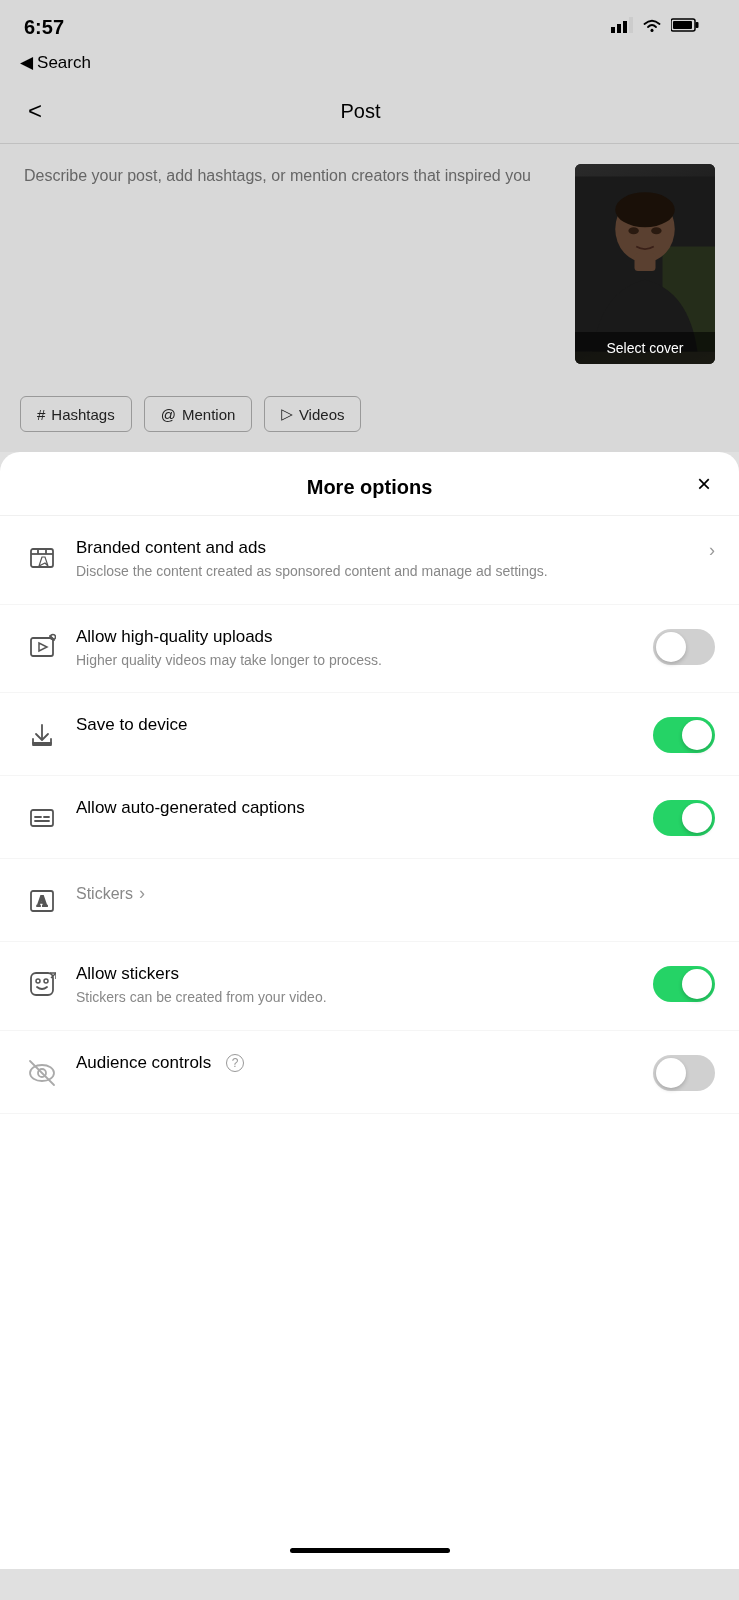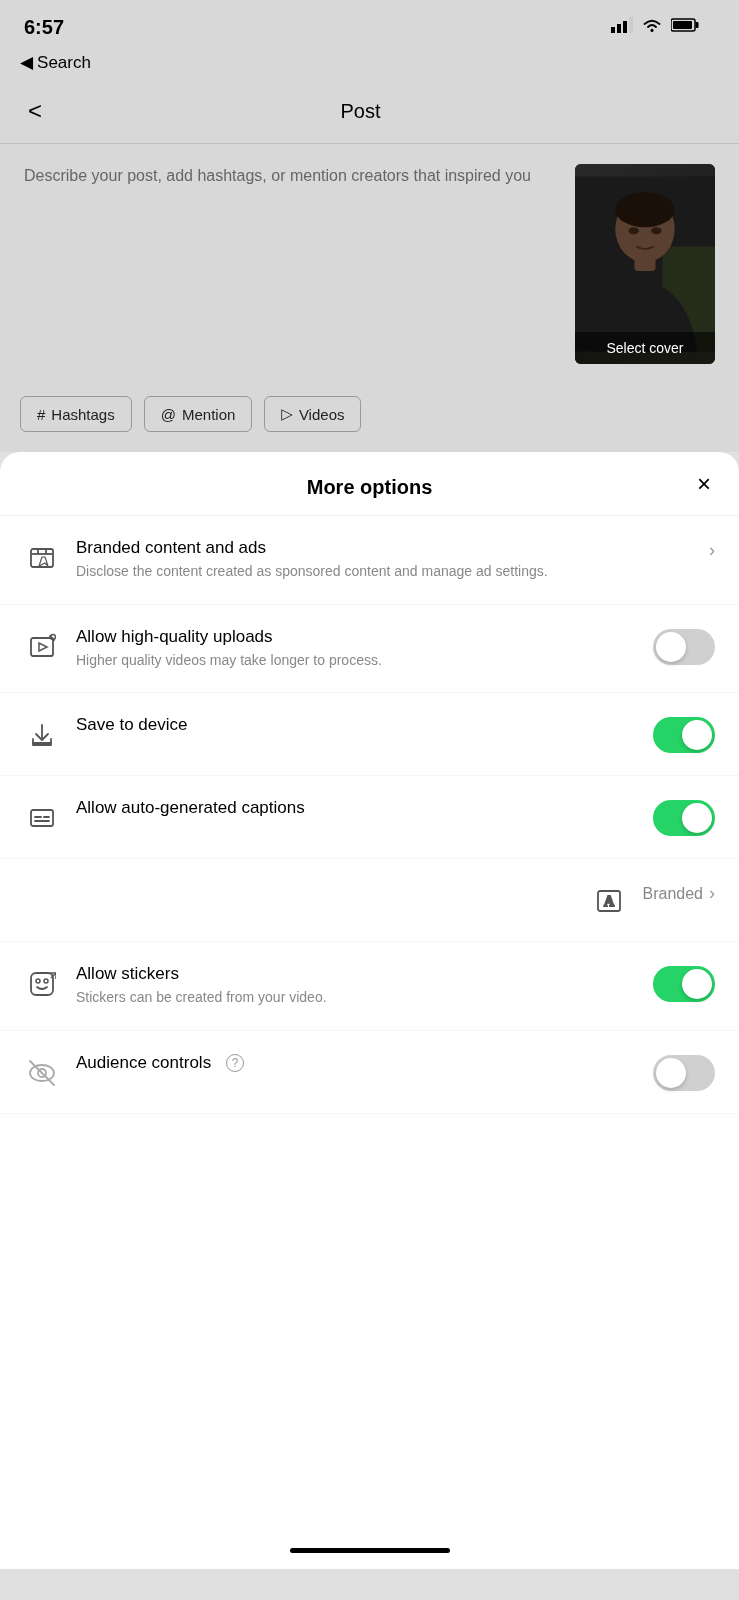--- a/index.html
+++ b/index.html
@@ -184,21 +184,20 @@
       line-height: 1;
     }
 
     
     .option-item {
       display: flex;
       align-items: flex-start;
       padding: 22px 24px;
       border-bottom: 1px solid #f5f5f5;
       gap: 16px;
-      justify-content: flex-end;
     }
 
     .option-icon {
       width: 36px;
       height: 36px;
       flex-shrink: 0;
       display: flex;
       align-items: center;
       justify-content: center;
       color: #555;
@@ -478,21 +477,21 @@
   </div>
 
   <div class="option-item">
     <div class="option-icon">
       <svg viewBox="0 0 28 28" xmlns="http://www.w3.org/2000/svg">
         <rect x="3" y="4" width="22" height="20" rx="2" stroke="#555" stroke-width="1.8" fill="none"></rect>
         <text x="9" y="19" font-family="serif" font-size="14" font-weight="bold" fill="#555">A</text>
       </svg>
     </div>
     <div class="option-right">
-      <span class="option-value-text">Branded</span>
+      <span class="option-value-text">Stickers</span>
       <span class="chevron-right">›</span>
     </div>
   </div>
 
   <div class="option-item">
     <div class="option-icon">
       <svg viewBox="0 0 28 28" xmlns="http://www.w3.org/2000/svg">
         <rect x="3" y="3" width="22" height="22" rx="5" stroke="#555" stroke-width="1.8" fill="none"></rect>
         <circle cx="10" cy="11" r="2" stroke="#555" stroke-width="1.5" fill="none"></circle>
         <circle cx="18" cy="11" r="2" stroke="#555" stroke-width="1.5" fill="none"></circle>

